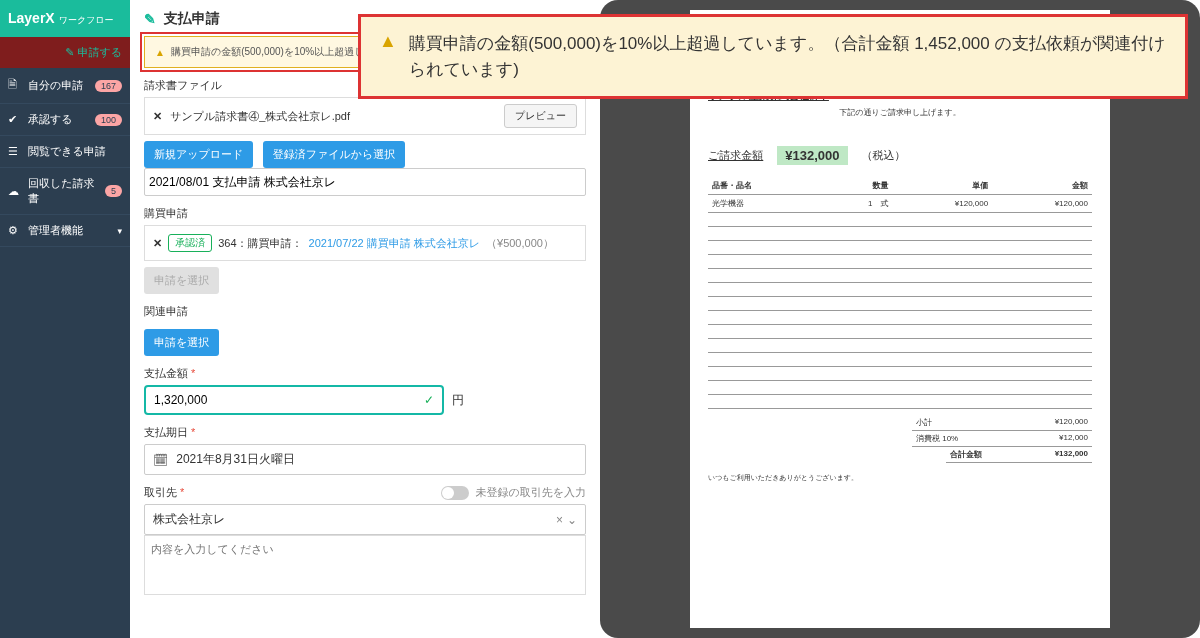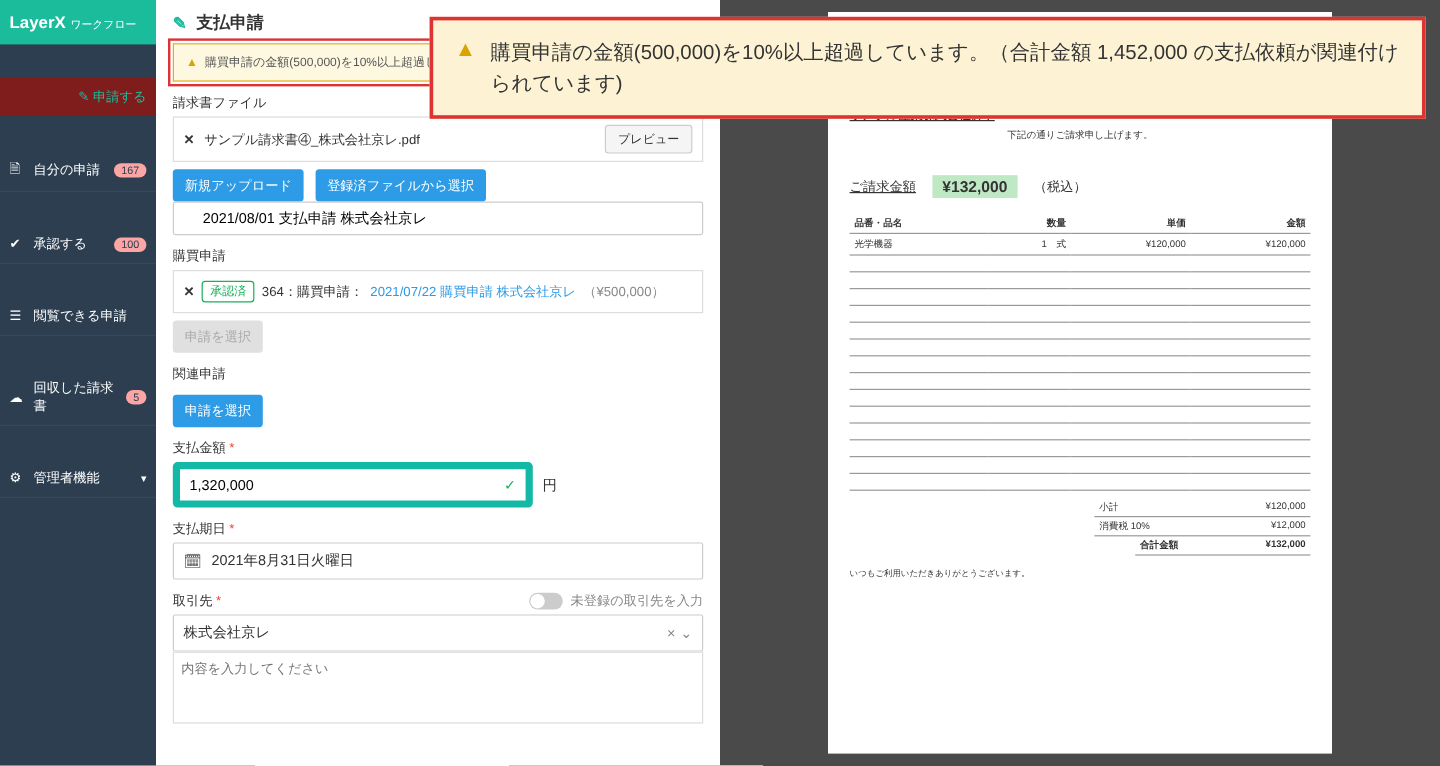--- a/index.html
+++ b/index.html
@@ -1,18 +1,18 @@
 <!DOCTYPE html>
 <html><head>
   <meta charset="utf-8">
   <style>
     * { box-sizing: border-box; margin: 0; padding: 0; }
     body { font-family: -apple-system, "Hiragino Sans", sans-serif; font-size: 12px; color: #333; background: #f5f5f5; }
     .app { display: flex; width: 1200px; height: 638px; position: relative; }
-    .sidebar { width: 130px; background: #2c3e50; color: #fff; display: flex; flex-direction: column; gap: 28px; }
+    .sidebar { width: 130px; background: #2c3e50; color: #fff; display: flex; flex-direction: column; }
     .logo { background: #1abc9c; color: #fff; padding: 10px 8px; font-weight: bold; font-size: 14px; }
     .logo-sub { font-size: 9px; font-weight: normal; margin-left: 4px; }
     .create { background: #7f1d1d; color: #1abc9c; padding: 8px; font-size: 11px; text-align: right; }
     .nav-item { display: flex; align-items: center; padding: 8px 8px; font-size: 11px; border-bottom: 1px solid #34495e; cursor: pointer; }
     .nav-item .ico { width: 14px; margin-right: 6px; display:inline-flex; }
     .nav-item .badge { margin-left: auto; background: #fca5a5; color:#2c3e50; border-radius: 8px; padding: 1px 6px; font-size: 9px; font-weight: normal; }
     .nav-item .chev { margin-left: auto; font-size: 9px; }
     .main { flex: 1; display: flex; background:#fff; overflow:hidden; }
     .form-col { width: 470px; padding: 10px 14px; overflow-y: auto; }
     .title-row { display:flex; align-items:center; gap:8px; font-size: 14px; font-weight: bold; margin-bottom: 8px; }
@@ -20,37 +20,37 @@
     .alert { border: 1px solid #e0b020; background: #fff8e1; color: #555; padding: 8px 10px; font-size: 10px; margin-bottom: 10px; display:flex; align-items:center; gap:6px; outline:2px solid #d33; outline-offset:2px; }
     .alert .warn { color:#d9a400; }
     .field-label { font-size: 11px; margin: 10px 0 4px; }
     .req { color: #e74c3c; }
     .file-box { border:1px solid #ddd; padding: 6px 8px; display:flex; align-items:center; gap:8px; font-size:11px; }
     .file-box .preview-btn { margin-left:auto; border:1px solid #ccc; background:#f5f5f5; padding:4px 10px; border-radius:3px; font-size:10px; cursor:pointer; }
     .close-x { cursor:pointer; font-weight:bold; }
     .btn { display:inline-block; padding:6px 10px; border-radius:3px; font-size:11px; margin-top:6px; margin-right:6px; cursor:pointer; border:none; }
     .btn-primary { background:#2e9be6; color:#fff; }
     .btn-disabled { background:#e0e0e0; color:#aaa; cursor:default; }
-    .text-input { width:100%; border:1px solid #ccc; padding:6px 24px; font-size:12px; border-radius:2px; }
+    .text-input { width:100%; border:1px solid #ccc; padding:6px 4px; font-size:12px; border-radius:2px; }
     .linked-box { border:1px solid #ddd; padding:8px; display:flex; align-items:center; gap:6px; font-size:11px; flex-wrap:wrap; }
     .chip { border:1px solid #18b05a; color:#18b05a; border-radius:3px; padding:1px 6px; font-size:10px; }
     .link-blue { color:#2e9be6; }
     .muted { color:#888; }
     .amount-row { display:flex; align-items:center; gap:8px; }
-    .amount-input { flex:0 0 300px; border:6px solid #14b8a6; padding:6px 8px; font-size:12px; border-radius:4px; display:flex; align-items:center; }
+    .amount-input { flex:0 0 300px; border:2px solid #14b8a6; padding:6px 8px; font-size:12px; border-radius:4px; display:flex; align-items:center; }
     .amount-input input { border:none; outline:none; flex:1; font-size:12px; }
     .amount-input .check { color:#18b05a; }
     .date-input { display:flex; align-items:center; gap:8px; border:1px solid #ccc; padding:6px 8px; border-radius:2px; }
     .vendor-row { display:flex; align-items:center; gap:8px; }
     .toggle { width:28px; height:14px; background:#ccc; border-radius:7px; position:relative; }
     .toggle::after { content:''; position:absolute; left:1px; top:1px; width:12px; height:12px; background:#fff; border-radius:50%; }
     .select-box { border:1px solid #ccc; padding:6px 8px; display:flex; align-items:center; border-radius:2px; }
     .select-box .xv { margin-left:auto; color:#888; display:flex; gap:4px; }
     .textarea { width:100%; height:60px; border:1px solid #ddd; padding:6px; color:#bbb; font-size:11px; resize:none; }
-    .preview-col { flex:1; background:#4a4a4a; padding:10px; display:flex; justify-content:center; }
+    .preview-col { flex:1; background:#4a4a4a; padding:10px; display:flex; justify-content:center;border-radius:18px; }
     .doc { background:#fff; width:420px; padding:14px 18px; font-size:9px; position:relative; }
     .doc .black-bar { background:#000; height:22px; width:200px; }
     .doc .meta { position:absolute; top:14px; right:18px; font-size:8px; color:#333; }
     .doc h2 { font-size:16px; margin-top:4px; }
     .doc .to { font-size:10px; font-weight:bold; margin-top:18px; text-decoration:underline; }
     .doc .note { font-size:8px; text-align:center; margin-top:4px; }
     .doc .stamp { position:absolute; right:18px; top:64px; font-size:8px; }
     .doc .stamp .hl { background:#bfe8c5; padding:1px 4px; display:inline-block; }
     .doc .total-row { margin-top:28px; font-size:11px; display:flex; align-items:center; gap:14px; }
     .doc .total-row .amt { background:#bfe8c5; padding:2px 8px; font-weight:bold; font-size:13px; }

